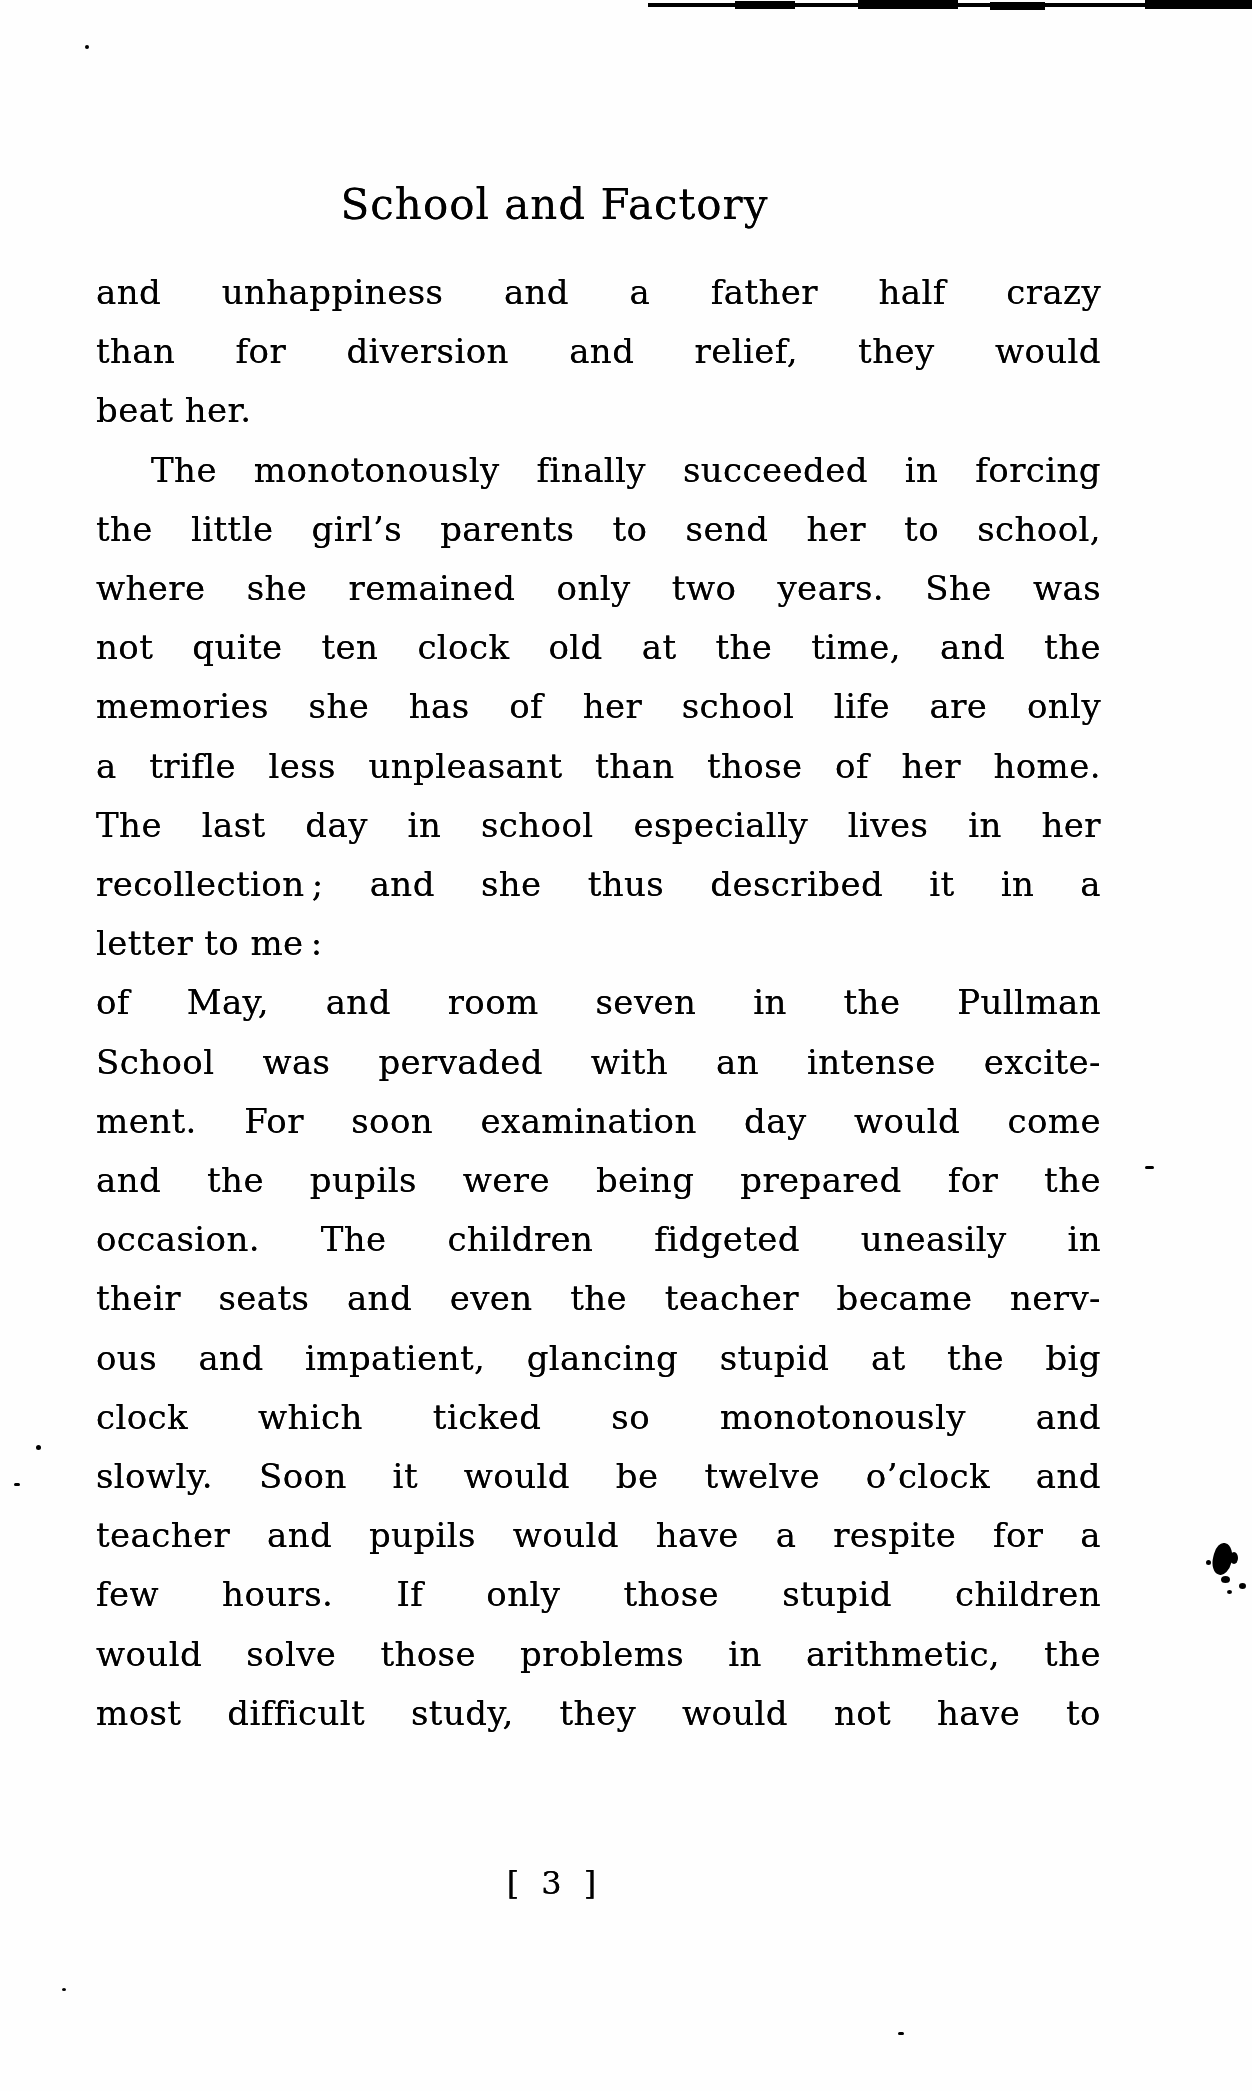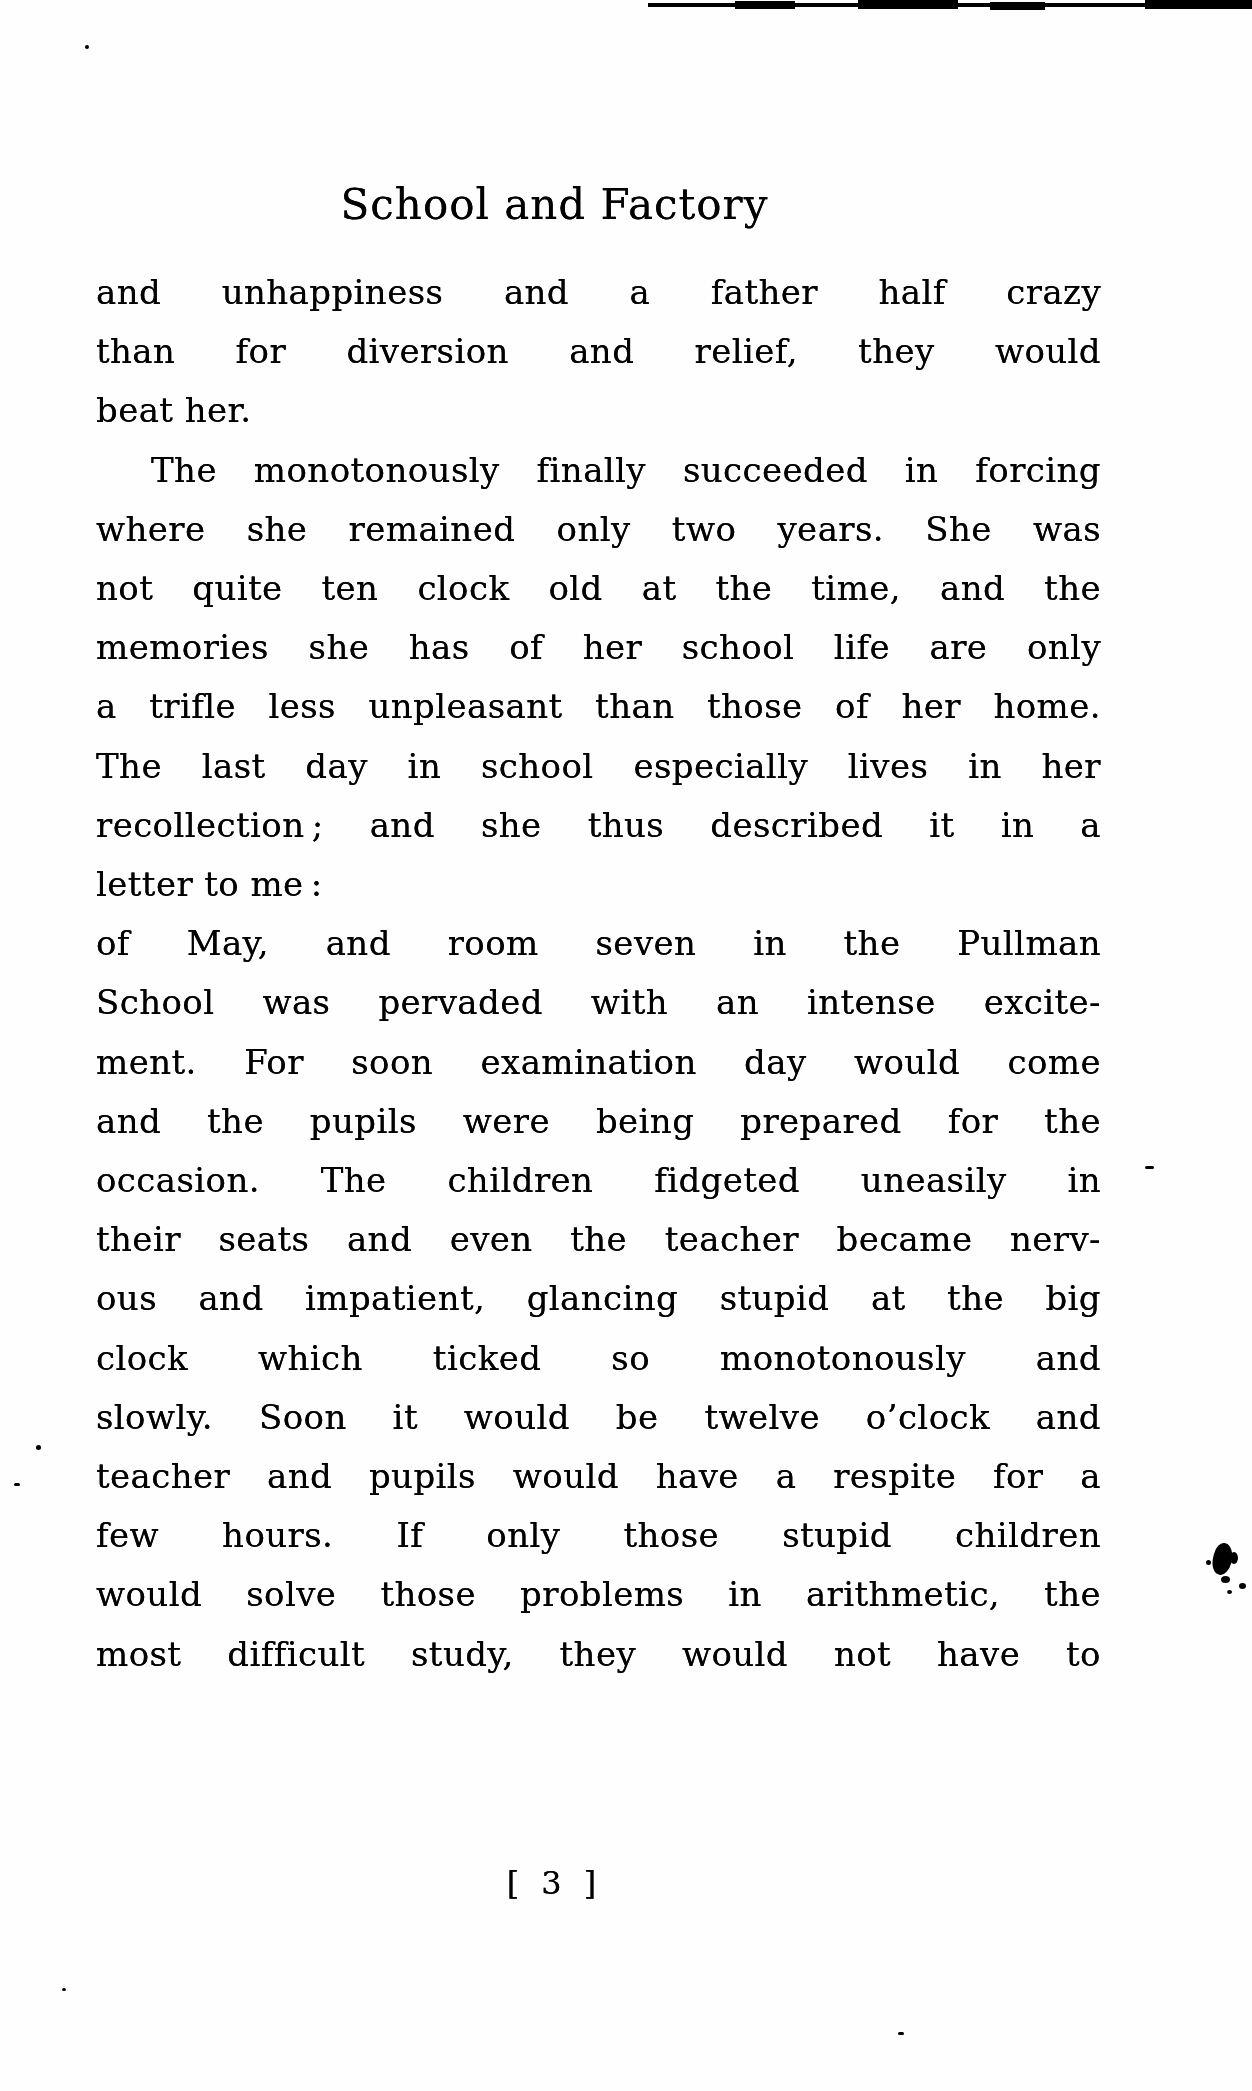--- a/index.html
+++ b/index.html
@@ -56,20 +56,21 @@
     <div class="bar" style="left:1145px;top:0px;width:107px;height:9px;"></div>
   </div>
 
   <div class="header">School and Factory</div>
 
   <div class="body-text">
     <div class="line">and unhappiness and a father half crazy</div>
     <div class="line">than for diversion and relief, they would</div>
     <div class="line noj">beat her.</div>
     <div class="line indent">The monotonously finally succeeded in forcing</div>
+    <div class="line">the little girl’s parents to send her to school,</div>
     <div class="line">where she remained only two years. She was</div>
     <div class="line">not quite ten clock old at the time, and the</div>
     <div class="line">memories she has of her school life are only</div>
     <div class="line">a trifle less unpleasant than those of her home.</div>
     <div class="line">The last day in school especially lives in her</div>
     <div class="line">recollection ; and she thus described it in a</div>
     <div class="line noj">letter to me :</div>
     <div class="line">of May, and room seven in the Pullman</div>
     <div class="line">School was pervaded with an intense excite-</div>
     <div class="line">ment. For soon examination day would come</div>

